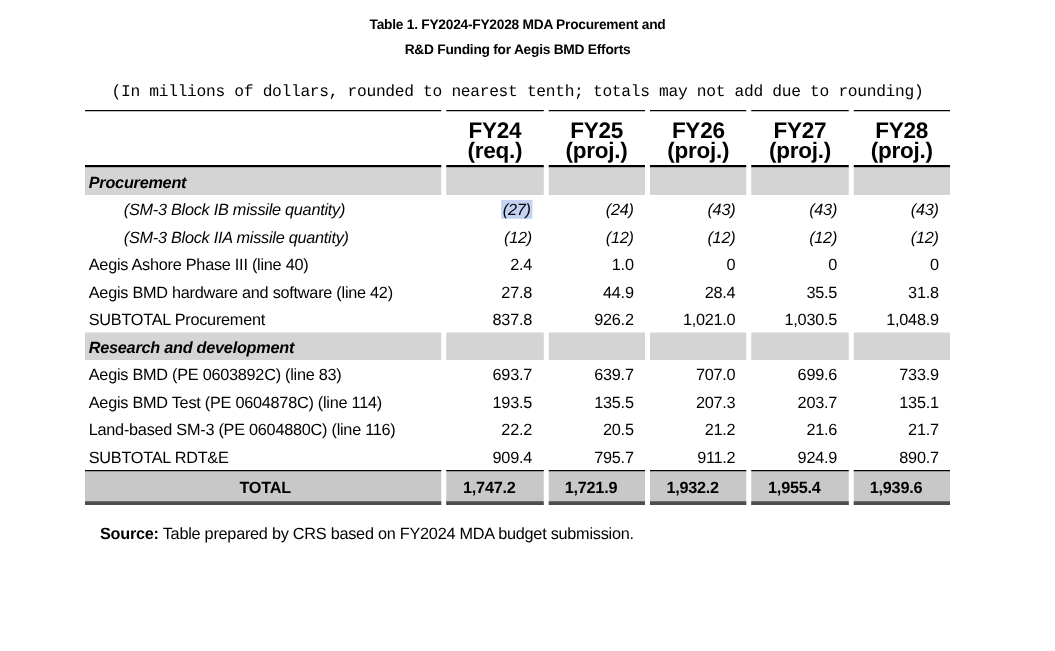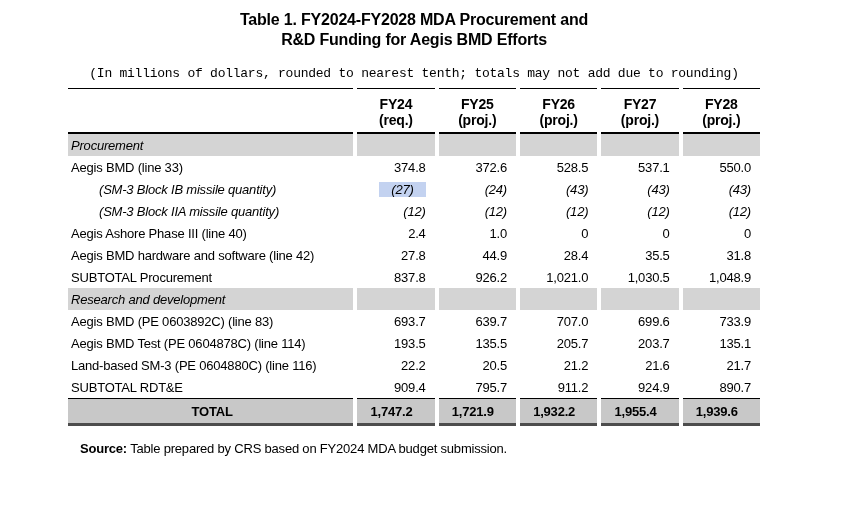--- a/index.html
+++ b/index.html
@@ -15,21 +15,21 @@
   .page {
     position: relative;
     width: 844px;
     height: 521px;
   }
   .title-block {
     width: 700px;
     margin: 10px 0 16px 64px;
     text-align: center;
     font-weight: bold;
-    font-size: 16px;
+    font-size: 11px;
     line-height: 20px;
     letter-spacing: -0.2px;
   }
   .subtitle {
     width: 700px;
     margin: 8px 0 0 64px;
     text-align: center;
     font-size: 13px;
     letter-spacing: -0.25px;
     font-family: Liberation Mono, monospace;
@@ -39,21 +39,21 @@
     border-collapse: separate;
     border-spacing: 4px 0;
     table-layout: fixed;
     width: 700px;
   }
   col.c-label { width: 284px; }
   col.c-num   { width: 77px; }
   thead th {
     border-top: 1px solid #000;
     border-bottom: 2.5px solid #000;
-    font-size: 14px;
+    font-size: 18px;
     font-weight: bold;
     text-align: center;
     vertical-align: bottom;
     padding: 6px 0 4px 0;
     height: 33px;
     letter-spacing: -0.2px;
   }
   thead th .hdr-line { line-height: 16px; }
   tbody td {
     font-size: 13px;
@@ -61,37 +61,37 @@
     padding: 0;
     vertical-align: middle;
     letter-spacing: -0.2px;
     white-space: nowrap;
     overflow: hidden;
   }
   td.label { padding-left: 3px; text-align: left; }
   td.num   { text-align: right; padding-right: 9px; }
   tr.section td {
     background: var(--section-bg, #d4d4d4);
-    font-weight: normal;
+    font-weight: bold;
     font-style: italic;
   }
   tr.quantity td { font-style: italic; }
   tr.quantity td.label { padding-left: 31px; }
   tr.subtotal td { font-weight: normal; margin-top: 20px; }
   tr.total td {
     background: var(--total-bg, #c7c7c7);
     font-weight: bold;
     border-top: 1px solid #000;
     border-bottom: 3px solid #4d4d4d;
     height: 24px;
     text-align: center;
   }
   .hl {
     background: var(--hl-bg, #c3d2f0);
-    padding: 0 12px;
+    padding: 0 1px;
   }
   .source-line {
     margin: 15px 0 0 80px;
     font-size: 13px;
     letter-spacing: -0.2px;
   }
   .source-label { font-weight: bold; }
 </style>
 </head>
 <body>
@@ -140,28 +140,20 @@
       </tr>
     </thead>
     <tbody>
         <tr class="section">
           <td class="label">Procurement</td>
           <td class="num"></td>
           <td class="num"></td>
           <td class="num"></td>
           <td class="num"></td>
           <td class="num"></td>
-        </tr>
-        <tr class="data">
-          <td class="label">Aegis BMD (line 33)</td>
-          <td class="num">374.8</td>
-          <td class="num">372.6</td>
-          <td class="num">528.5</td>
-          <td class="num">537.1</td>
-          <td class="num">550.0</td>
         </tr>
         <tr class="quantity">
           <td class="label">(SM-3 Block IB missile quantity)</td>
           <td class="num"><span class="hl">(27)</span></td>
           <td class="num">(24)</td>
           <td class="num">(43)</td>
           <td class="num">(43)</td>
           <td class="num">(43)</td>
         </tr>
         <tr class="quantity">
@@ -209,21 +201,21 @@
           <td class="num">693.7</td>
           <td class="num">639.7</td>
           <td class="num">707.0</td>
           <td class="num">699.6</td>
           <td class="num">733.9</td>
         </tr>
         <tr class="data">
           <td class="label">Aegis BMD Test (PE 0604878C) (line 114)</td>
           <td class="num">193.5</td>
           <td class="num">135.5</td>
-          <td class="num">205.7</td>
+          <td class="num">207.3</td>
           <td class="num">203.7</td>
           <td class="num">135.1</td>
         </tr>
         <tr class="data">
           <td class="label">Land-based SM-3 (PE 0604880C) (line 116)</td>
           <td class="num">22.2</td>
           <td class="num">20.5</td>
           <td class="num">21.2</td>
           <td class="num">21.6</td>
           <td class="num">21.7</td>

